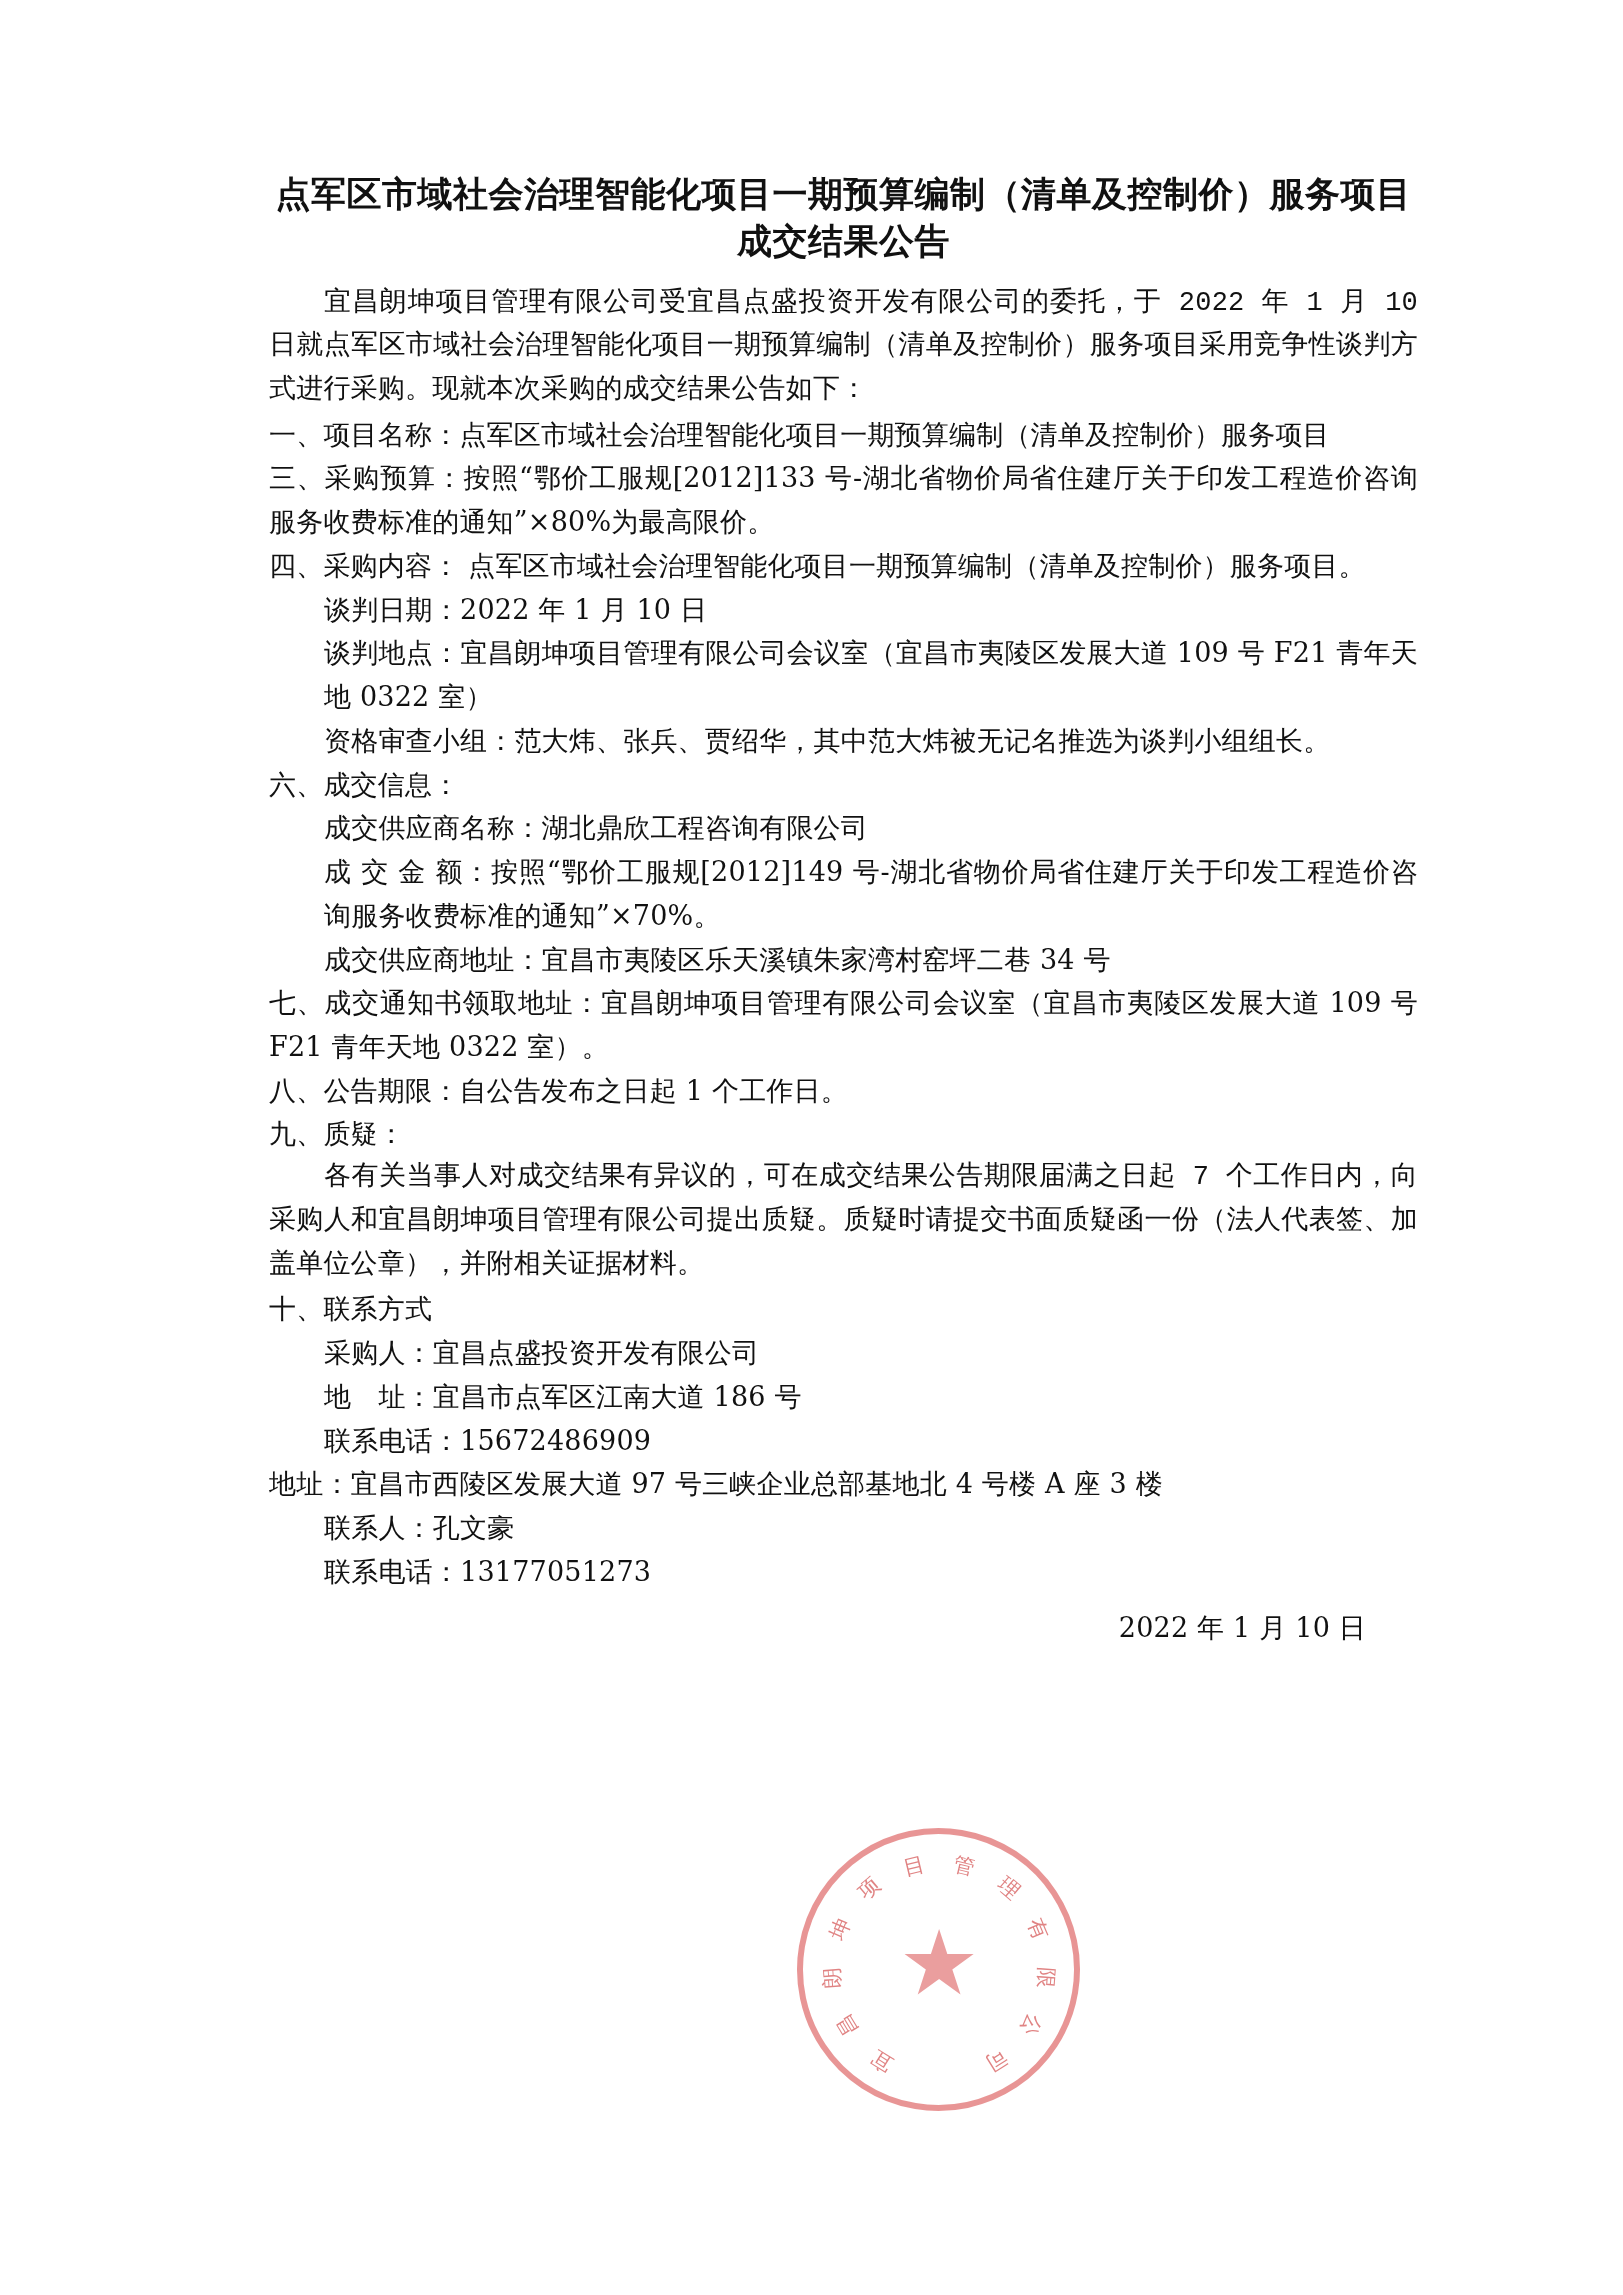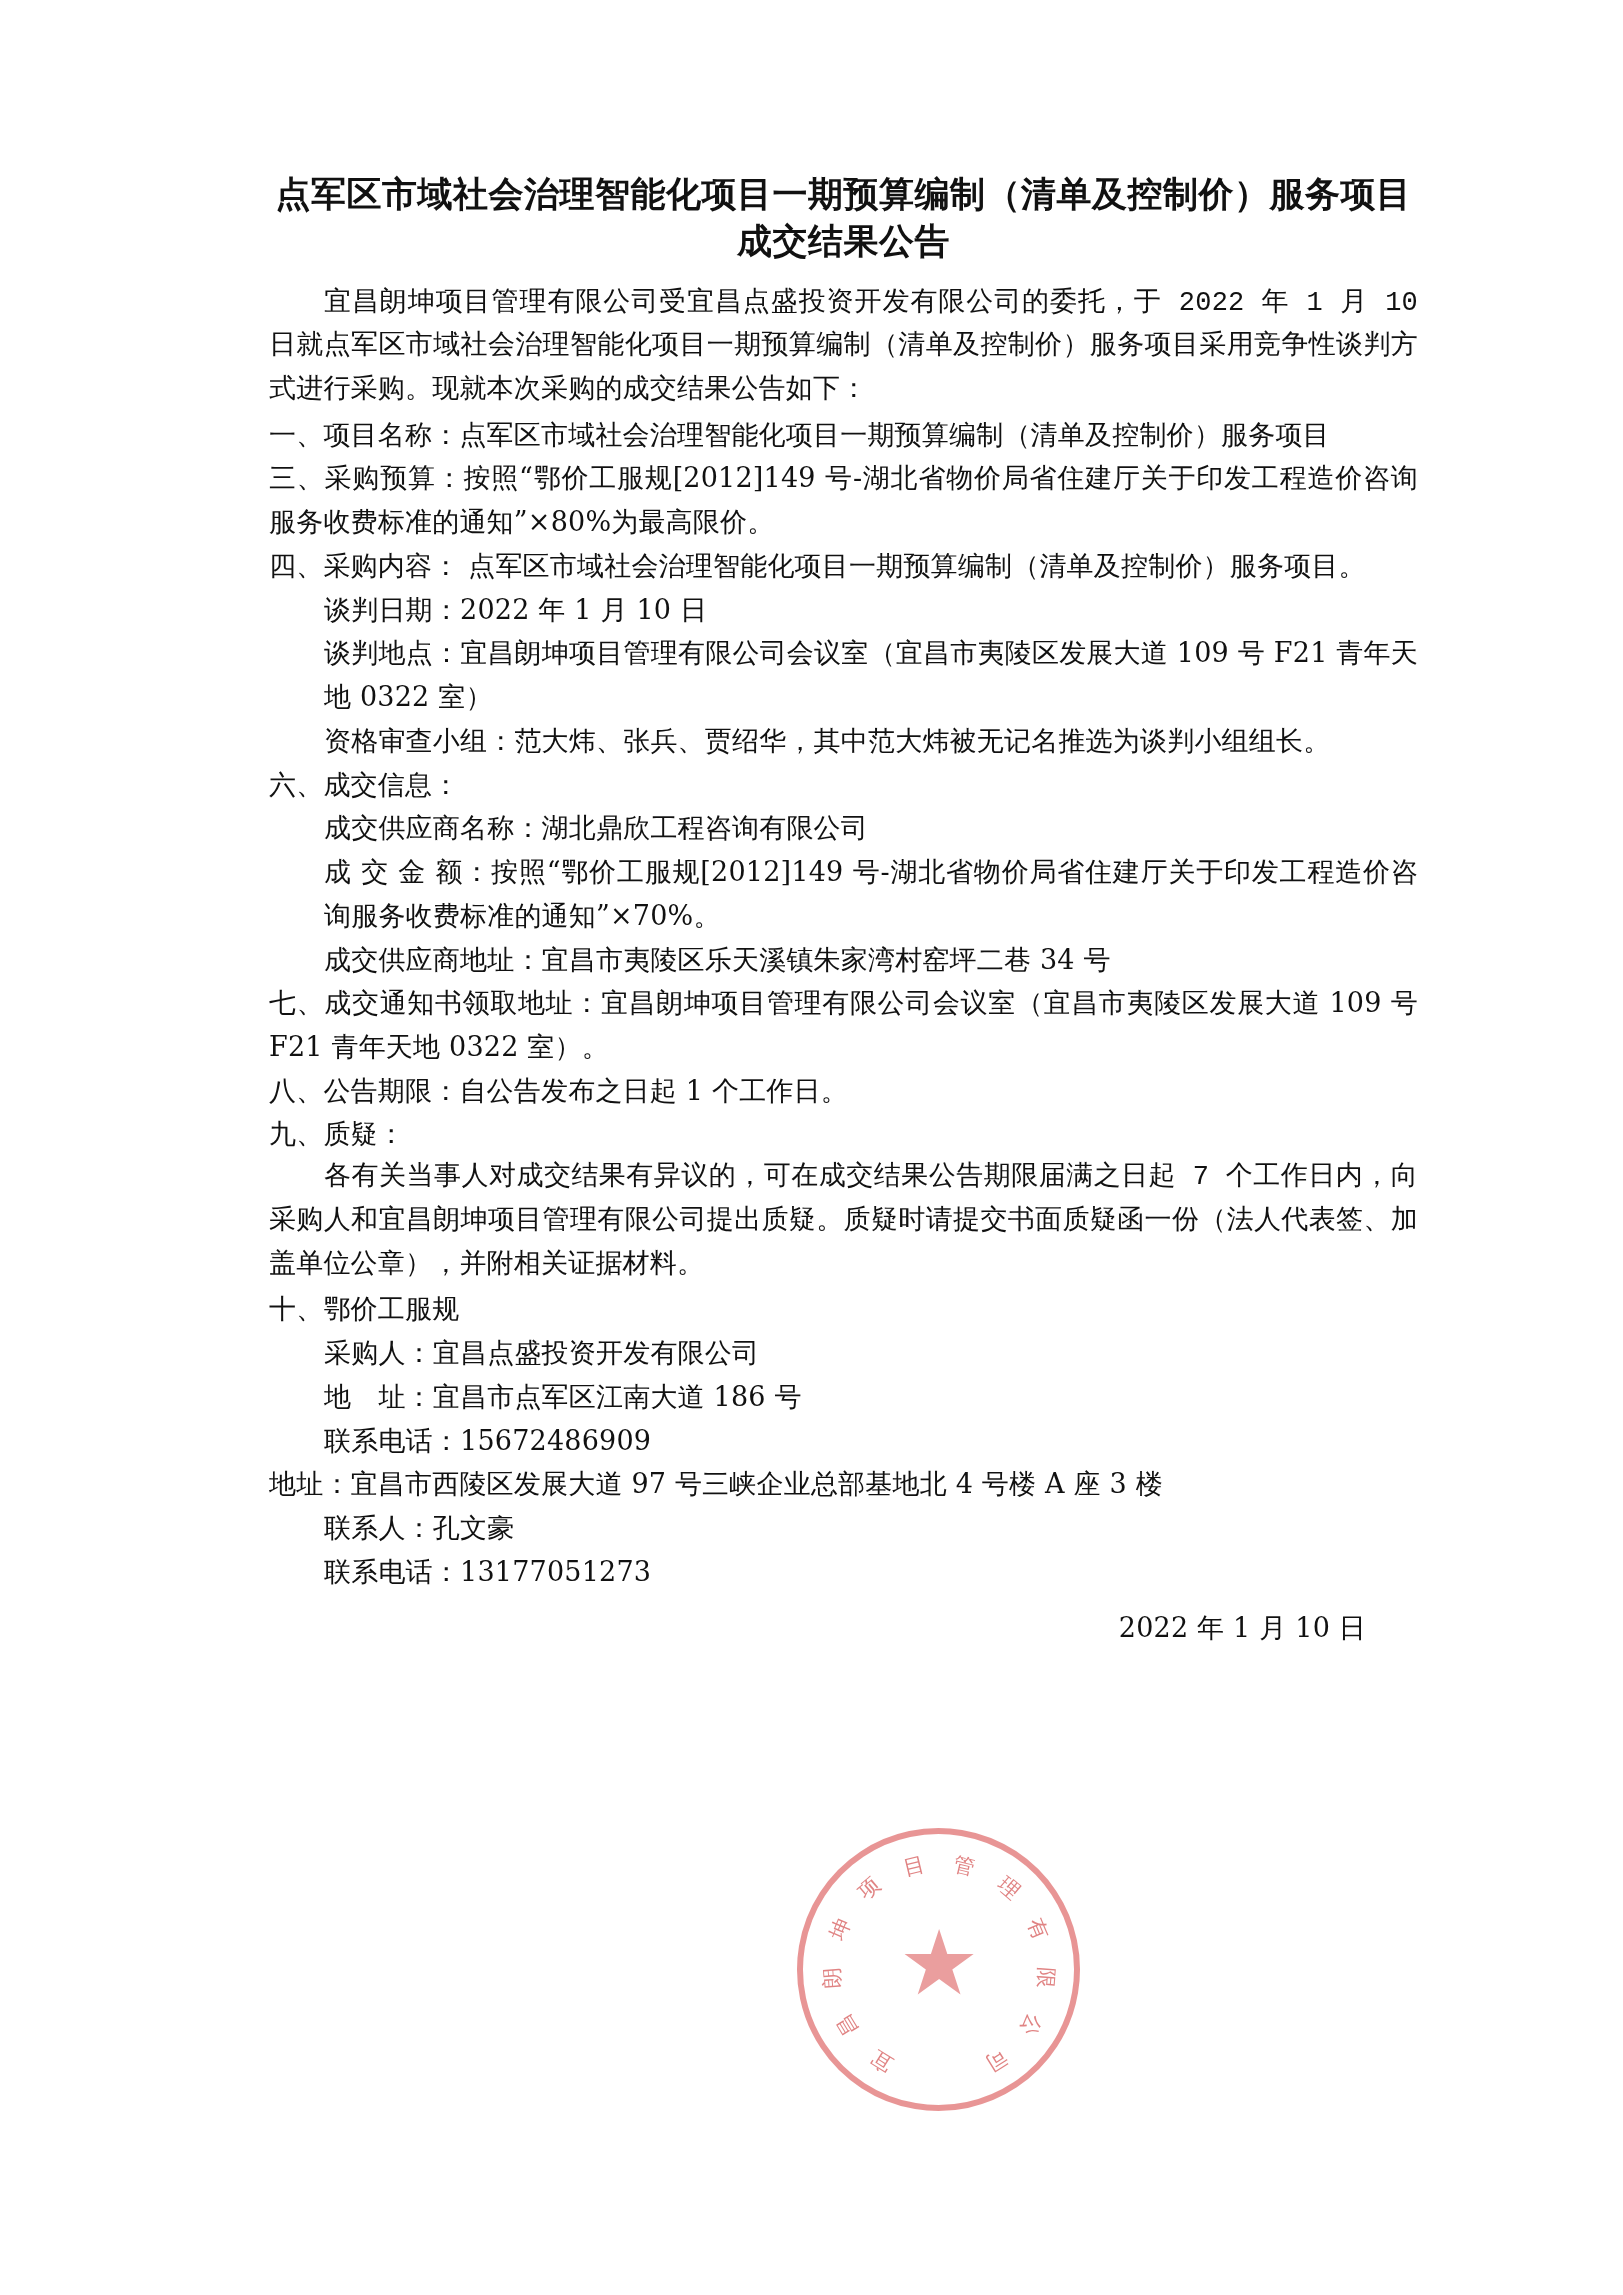--- a/index.html
+++ b/index.html
@@ -115,21 +115,21 @@
 
   <div class="content">
 
     <h1 class="doc-title">点军区市域社会治理智能化项目一期预算编制（清单及控制价）服务项目成交结果公告</h1>
 
     <p class="para indent2">宜昌朗坤项目管理有限公司受宜昌点盛投资开发有限公司的委托，于 2022 年 1 月 10 日就点军区市域社会治理智能化项目一期预算编制（清单及控制价）服务项目采用竞争性谈判方式进行采购。现就本次采购的成交结果公告如下：</p>
 
     <p class="para">一、项目名称：点军区市域社会治理智能化项目一期预算编制（清单及控制价）服务项目</p>
 
 
-    <p class="para">三、采购预算：按照“鄂价工服规[2012]149 号-湖北省物价局省住建厅关于印发工程造价咨询服务收费标准的通知”×80%为最高限价。</p>
+    <p class="para">三、采购预算：按照“鄂价工服规[2012]133 号-湖北省物价局省住建厅关于印发工程造价咨询服务收费标准的通知”×80%为最高限价。</p>
 
     <p class="para">四、采购内容： 点军区市域社会治理智能化项目一期预算编制（清单及控制价）服务项目。</p>
 
 
     <p class="para indent-block">谈判日期：2022 年 1 月 10 日</p>
 
     <p class="para indent-block">谈判地点：宜昌朗坤项目管理有限公司会议室（宜昌市夷陵区发展大道 109 号 F21 青年天地 0322 室）</p>
 
     <p class="para indent-block">资格审查小组：范大炜、张兵、贾绍华，其中范大炜被无记名推选为谈判小组组长。</p>
 
@@ -142,21 +142,21 @@
     <p class="para indent-block">成交供应商地址：宜昌市夷陵区乐天溪镇朱家湾村窑坪二巷 34 号</p>
 
     <p class="para">七、成交通知书领取地址：宜昌朗坤项目管理有限公司会议室（宜昌市夷陵区发展大道 109 号 F21 青年天地 0322 室）。</p>
 
     <p class="para">八、公告期限：自公告发布之日起 1 个工作日。</p>
 
     <p class="para">九、质疑：</p>
 
     <p class="para indent2">各有关当事人对成交结果有异议的，可在成交结果公告期限届满之日起 7 个工作日内，向采购人和宜昌朗坤项目管理有限公司提出质疑。质疑时请提交书面质疑函一份（法人代表签、加盖单位公章），并附相关证据材料。</p>
 
-    <p class="para">十、鄂价工服规</p>
+    <p class="para">十、联系方式</p>
 
     <p class="para indent-block">采购人：宜昌点盛投资开发有限公司</p>
 
     <p class="para indent-block">地　址：宜昌市点军区江南大道 186 号</p>
 
 
     <p class="para indent-block">联系电话：15672486909</p>
 
 
     <p class="para">地址：宜昌市西陵区发展大道 97 号三峡企业总部基地北 4 号楼 A 座 3 楼</p>

